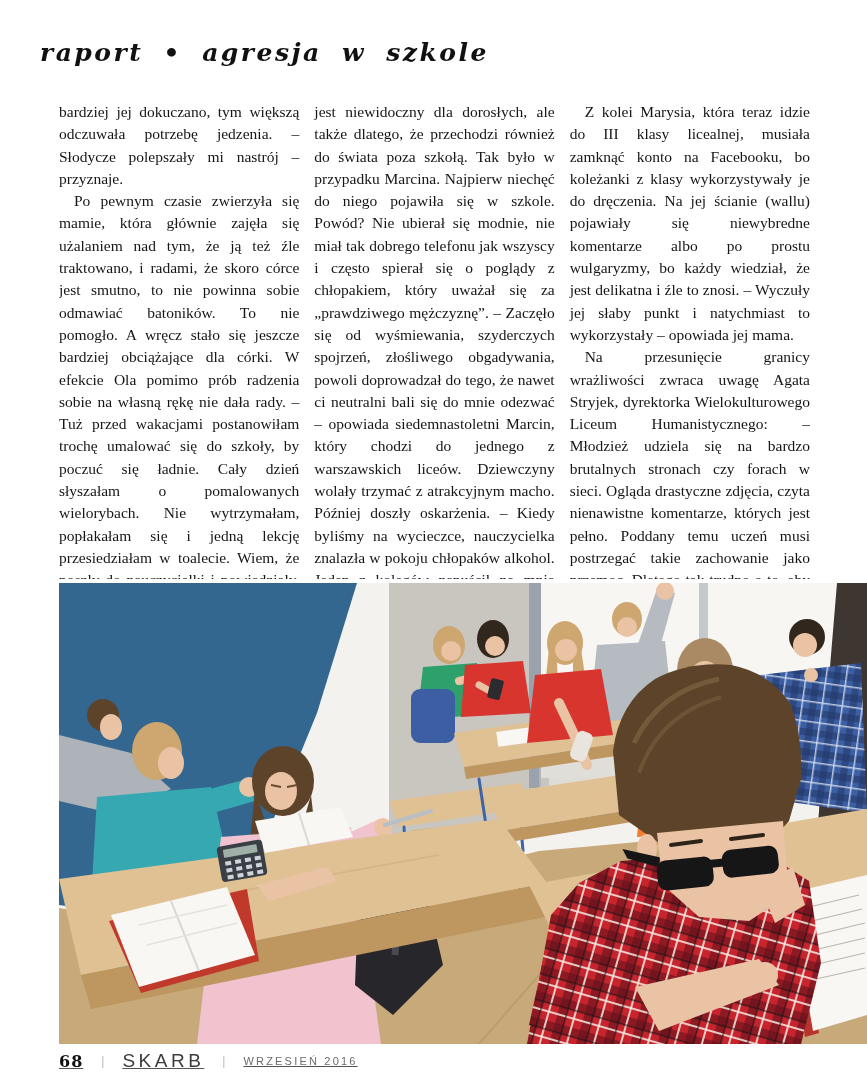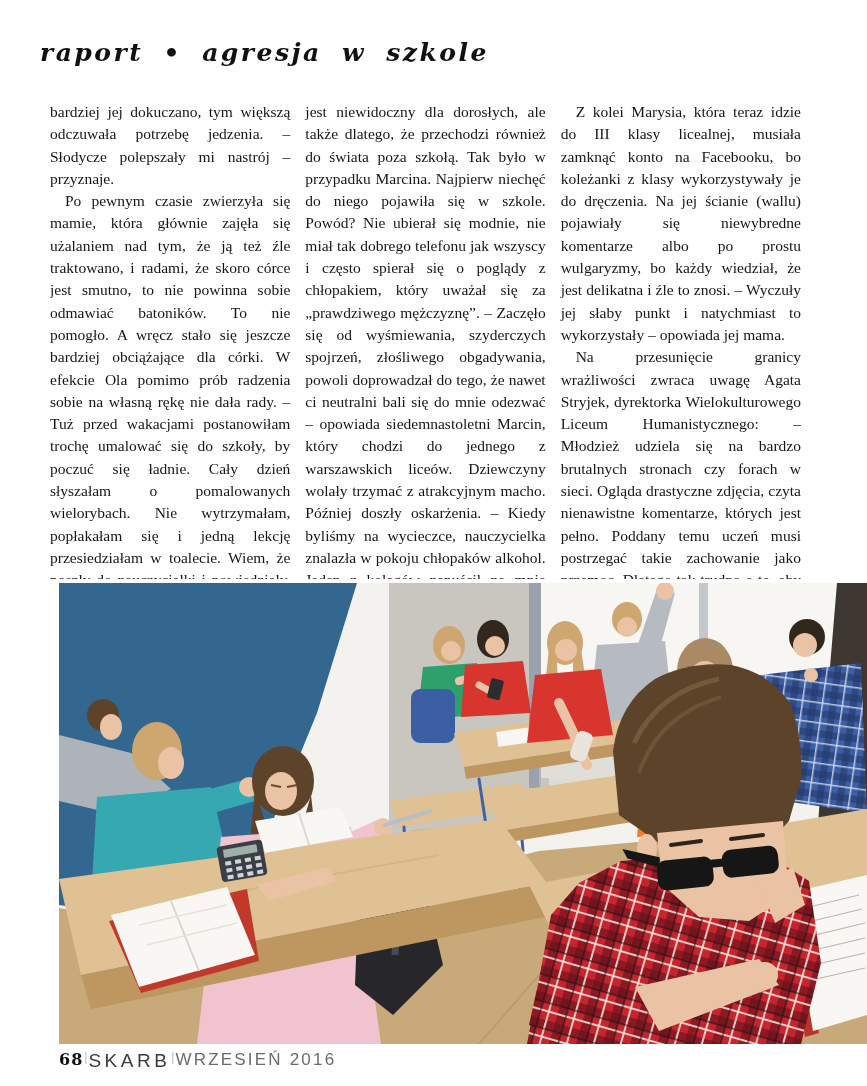--- a/index.html
+++ b/index.html
@@ -6,46 +6,46 @@
   body{
     width:867px;height:1086px;position:relative;background:#ffffff;
     font-family:"Liberation Serif", serif;color:#1a1a1a;overflow:hidden;
   }
   .kicker{
     position:absolute;left:40px;top:38px;
     font-family:"DejaVu Serif", serif;font-style:italic;font-weight:bold;
     font-size:25px;letter-spacing:2.5px;word-spacing:9px;color:#111;
   }
   .columns{
-    position:absolute;left:50px;top:101px;width:751px;height:478px;
+    position:absolute;left:59px;top:101px;width:751px;height:478px;
     display:flex;gap:15px;overflow:hidden;
   }
   .col{flex:1 1 0;min-width:0;}
   .body-text{
     margin:0;font-size:15.5px;line-height:22.3px;text-align:justify;
     color:#151515;
   }
   .indent{text-indent:15px;}
   .photo{
     position:absolute;left:59px;top:583px;width:808px;height:461px;
     overflow:hidden;background:#e9e7e3;
   }
   .photo svg{display:block;width:808px;height:461px;}
   .footer{
     position:absolute;left:59px;top:1050px;
     font-family:"Liberation Sans", sans-serif;font-size:12px;color:#555;
-    display:flex;align-items:flex-start;gap:1px;
+    display:flex;align-items:center;gap:18px;text-decoration:underline;
   }
   .folio{
     font-family:"DejaVu Serif", serif;font-weight:bold;font-size:16px;color:#111;
     letter-spacing:1px;
   }
   .footer .sep{color:#b9b9b9;font-size:12px;}
   .mag{letter-spacing:3.5px;font-size:19px;color:#3c3c3c;}
-  .issue{letter-spacing:2.2px;font-size:17px;color:#6b6b6b;}
+  .issue{letter-spacing:2.2px;font-size:11px;color:#6b6b6b;}
 
   
   .c-wallblue{fill:var(--c-wall-blue)}
   .c-wallgray{fill:var(--c-wall-gray)}
   .c-window{fill:var(--c-window)}
   .c-windowbright{fill:var(--c-window-bright)}
   .c-mullion{fill:var(--c-mullion)}
   .c-floor{fill:var(--c-floor)}
   .c-wood{fill:var(--c-wood)}
   .c-wooddark{fill:var(--c-wood-dark)}

